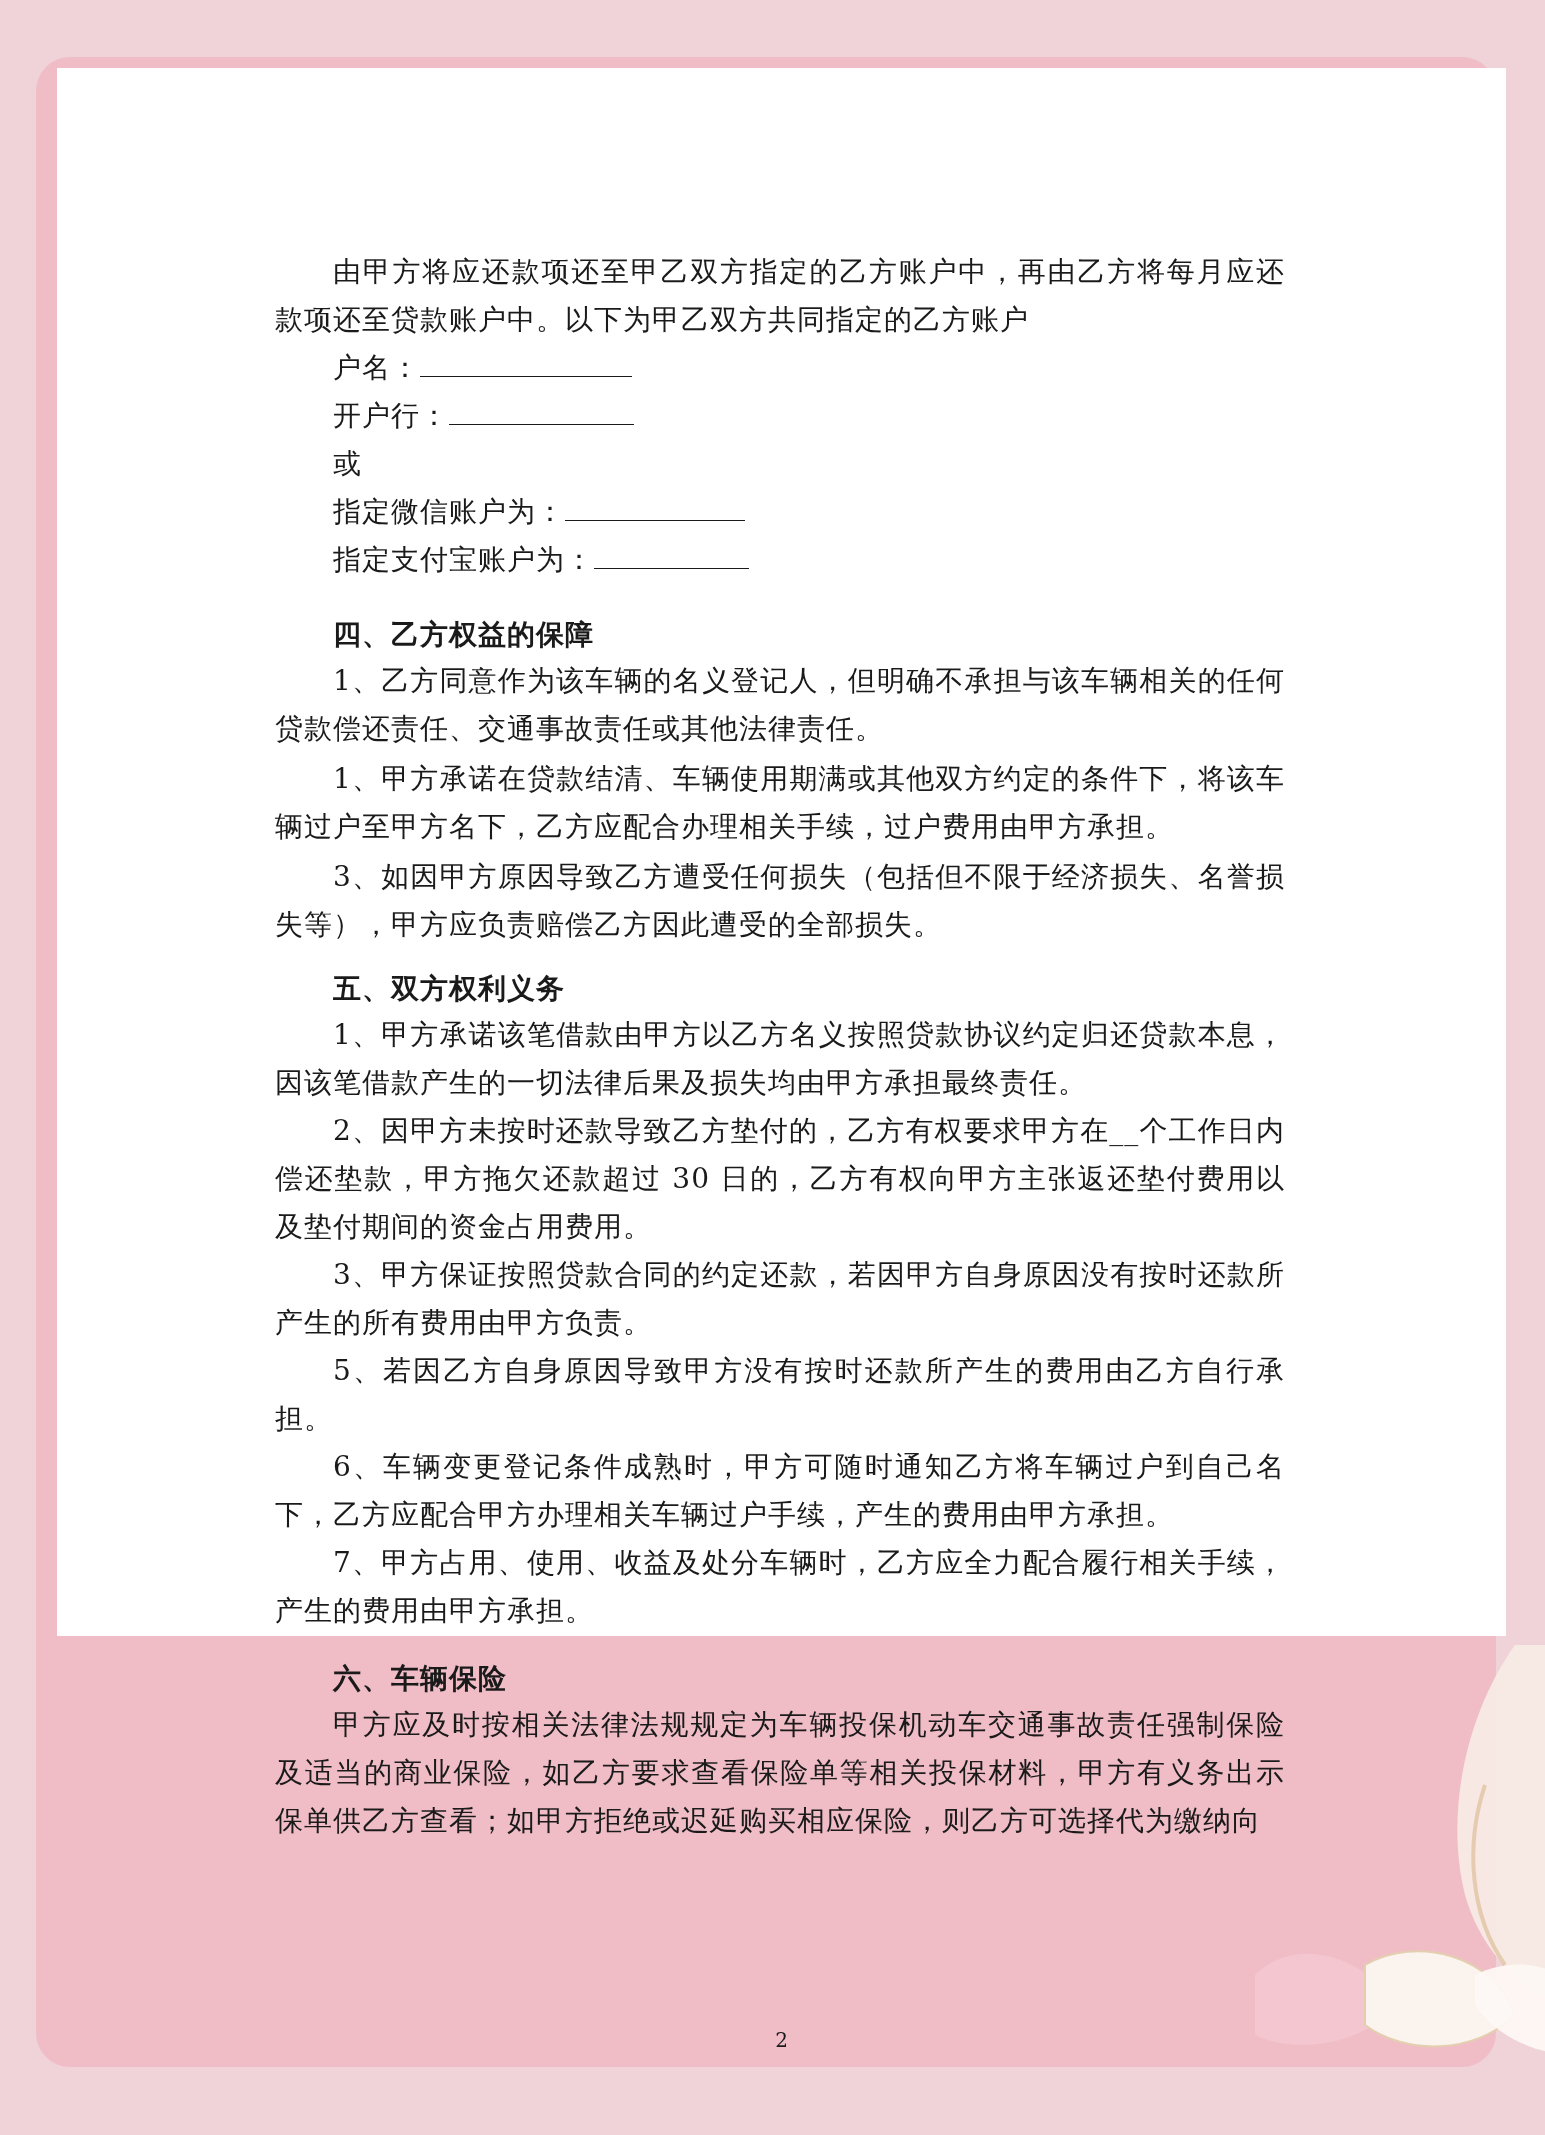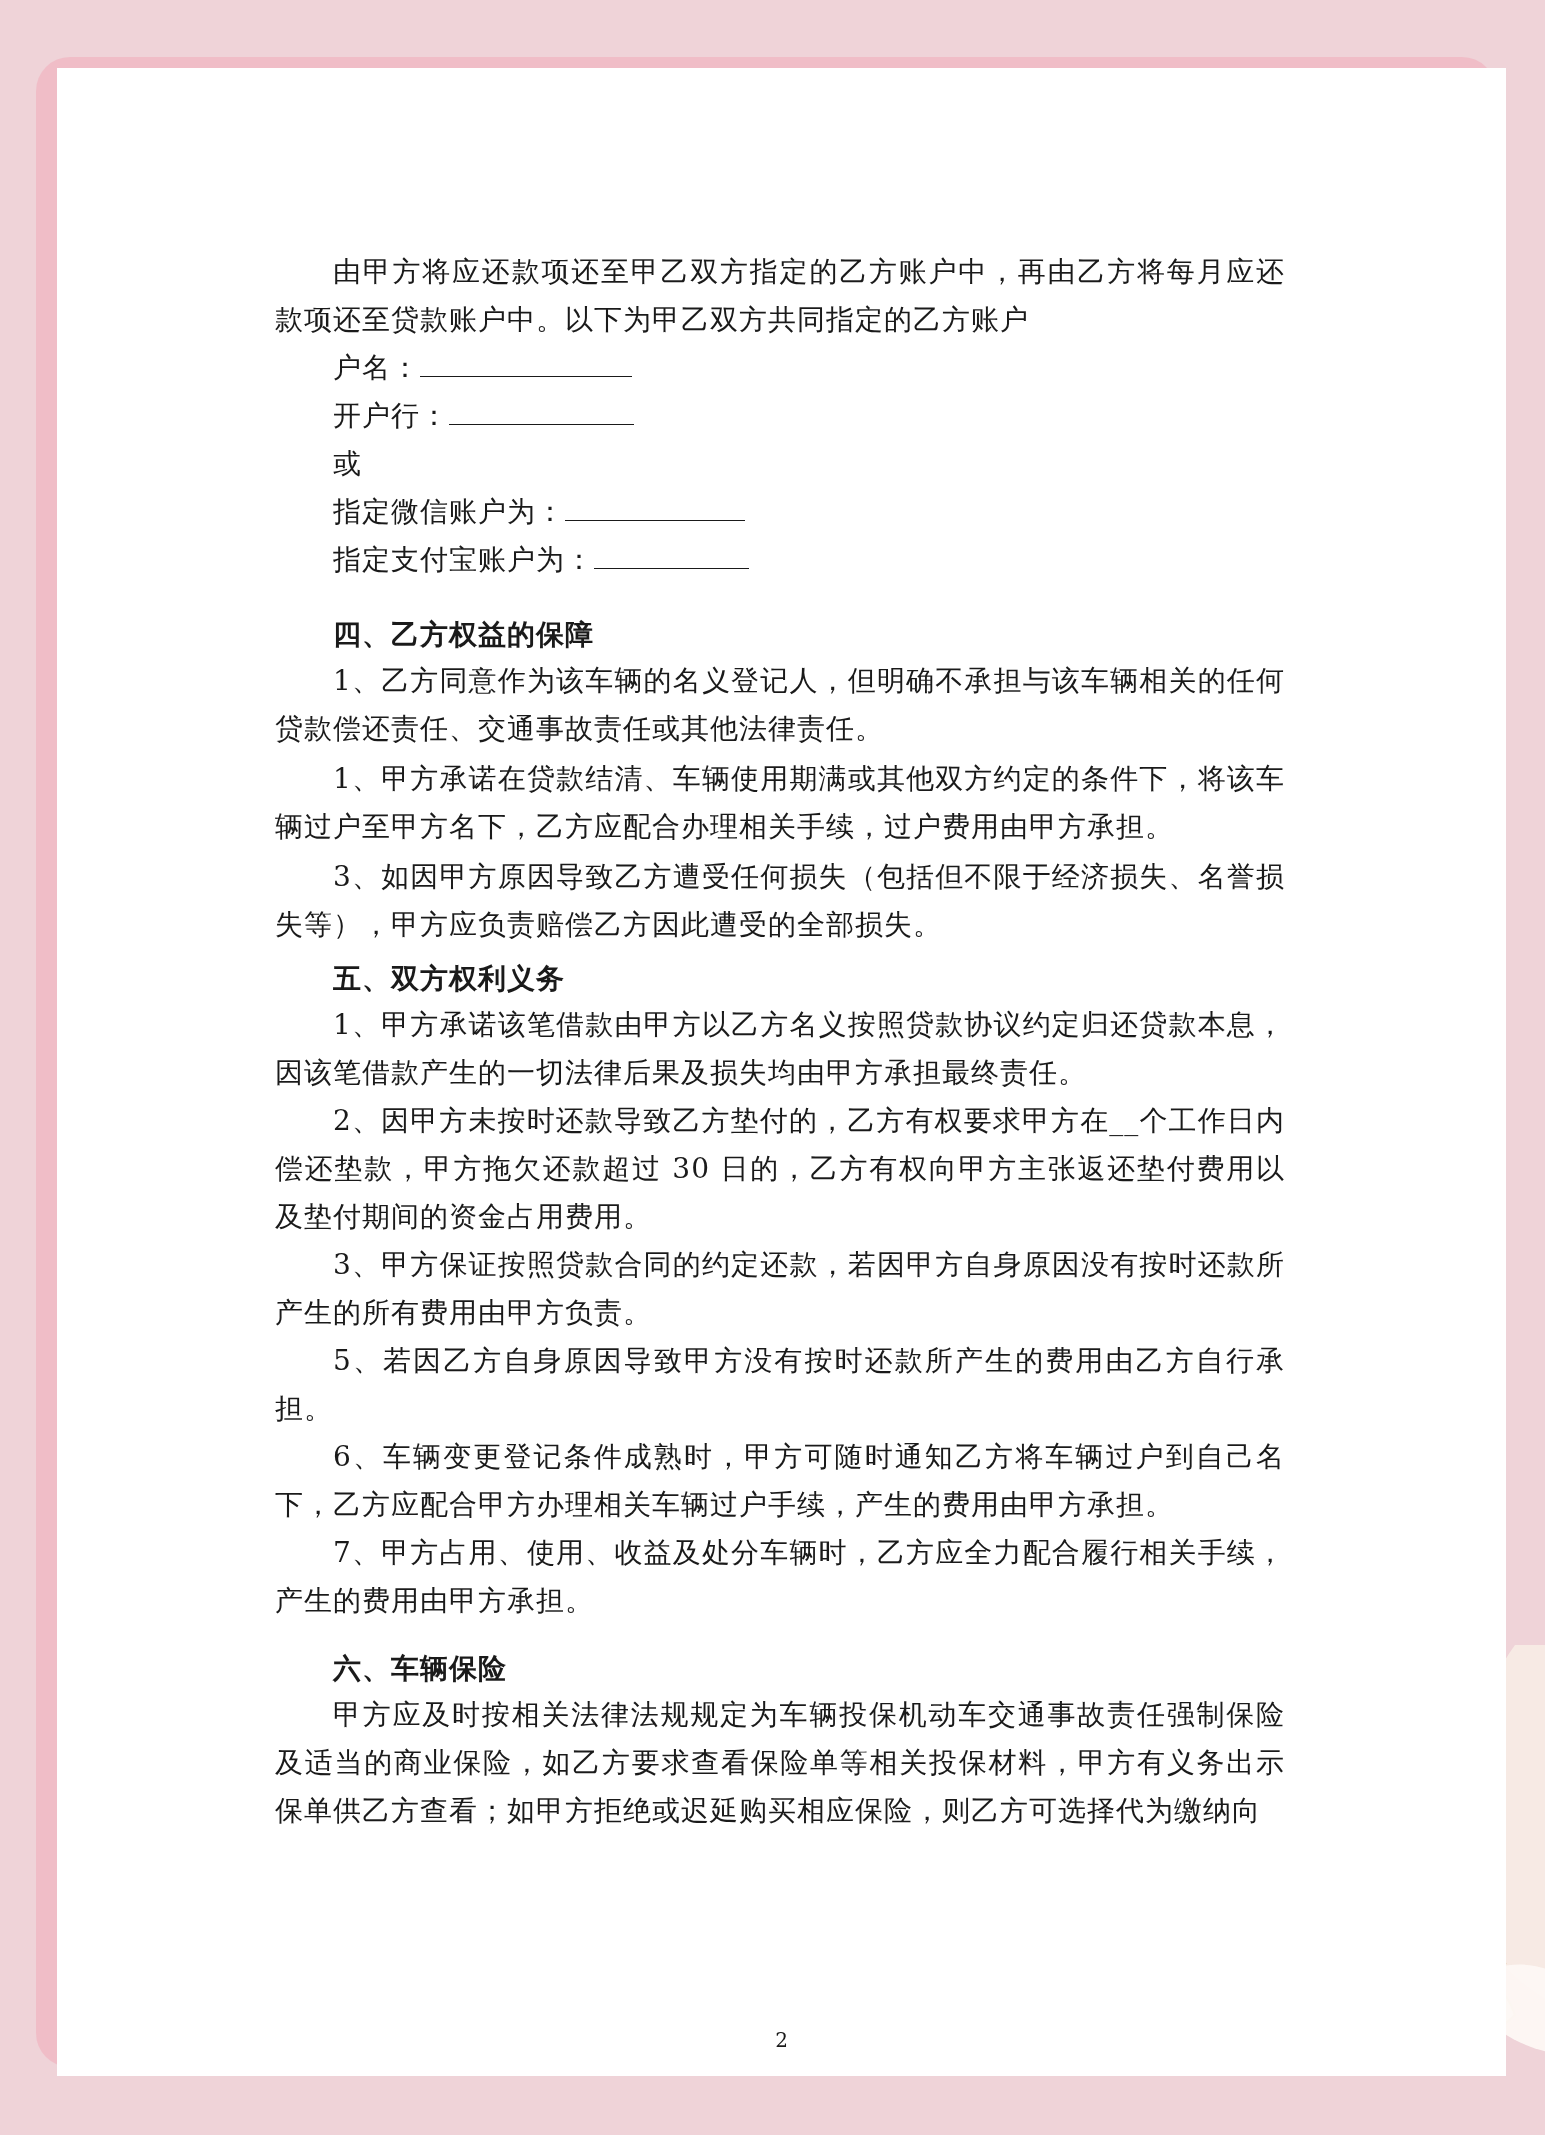--- a/index.html
+++ b/index.html
@@ -10,21 +10,21 @@
   }
   .frame {
     position:absolute; left:36px; top:57px; width:1460px; height:2010px;
     border-radius:34px; background:#f0b6c1; opacity:0.75;
   }
   .flower {
     position:absolute; right:-30px; bottom:60px; width:360px; height:440px;
     pointer-events:none;
   }
   .page {
-    position:absolute; left:57px; top:68px; width:1449px; height:2008px;
+    position:absolute; left:57px; top:68px; width:1449px; height:1568px;
     background:#ffffff;
   }
   .content {
     position:absolute; left:218px; top:180px; width:1010px;
     color:#1a1a1a; font-size:28px; letter-spacing:1px;
   }
   .p { line-height:48px; text-align:justify; margin:0 0 0 0; }
   .ind { text-indent:58px; }
   .gap { margin-top:2px; }
   .field { line-height:48px; padding-left:58px; }
@@ -67,21 +67,21 @@
     </div>
     <div class="field">
       <span>指定支付宝账户为：</span><span class="blank" style="width:155px"></span>
     </div>
 
     <div class="h">四、乙方权益的保障</div>
     <p class="p ind">1、乙方同意作为该车辆的名义登记人，但明确不承担与该车辆相关的任何贷款偿还责任、交通事故责任或其他法律责任。</p>
     <p class="p ind gap">1、甲方承诺在贷款结清、车辆使用期满或其他双方约定的条件下，将该车辆过户至甲方名下，乙方应配合办理相关手续，过户费用由甲方承担。</p>
     <p class="p ind gap">3、如因甲方原因导致乙方遭受任何损失（包括但不限于经济损失、名誉损失等），甲方应负责赔偿乙方因此遭受的全部损失。</p>
 
-    <div class="h" style="margin-top:8px">五、双方权利义务</div>
+    <div class="h" style="margin-top:18px">五、双方权利义务</div>
     <p class="p ind">1、甲方承诺该笔借款由甲方以乙方名义按照贷款协议约定归还贷款本息，因该笔借款产生的一切法律后果及损失均由甲方承担最终责任。</p>
     <p class="p ind">2、因甲方未按时还款导致乙方垫付的，乙方有权要求甲方在__个工作日内偿还垫款，甲方拖欠还款超过 30 日的，乙方有权向甲方主张返还垫付费用以及垫付期间的资金占用费用。</p>
     <p class="p ind">3、甲方保证按照贷款合同的约定还款，若因甲方自身原因没有按时还款所产生的所有费用由甲方负责。</p>
     <p class="p ind">5、若因乙方自身原因导致甲方没有按时还款所产生的费用由乙方自行承担。</p>
     <p class="p ind">6、车辆变更登记条件成熟时，甲方可随时通知乙方将车辆过户到自己名下，乙方应配合甲方办理相关车辆过户手续，产生的费用由甲方承担。</p>
     <p class="p ind">7、甲方占用、使用、收益及处分车辆时，乙方应全力配合履行相关手续，产生的费用由甲方承担。</p>
 
     <div class="h" style="margin-top:22px">六、车辆保险</div>
     <p class="p ind">甲方应及时按相关法律法规规定为车辆投保机动车交通事故责任强制保险及适当的商业保险，如乙方要求查看保险单等相关投保材料，甲方有义务出示保单供乙方查看；如甲方拒绝或迟延购买相应保险，则乙方可选择代为缴纳向</p>
   </div>

